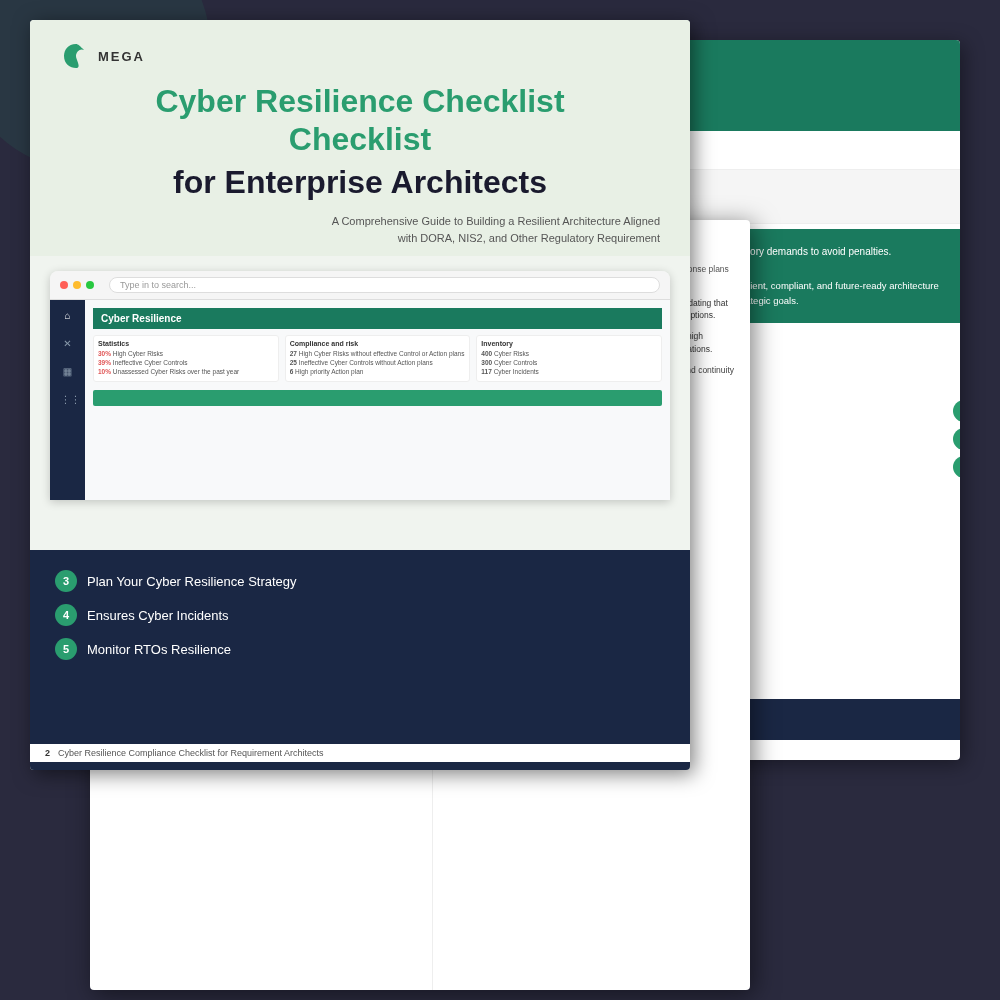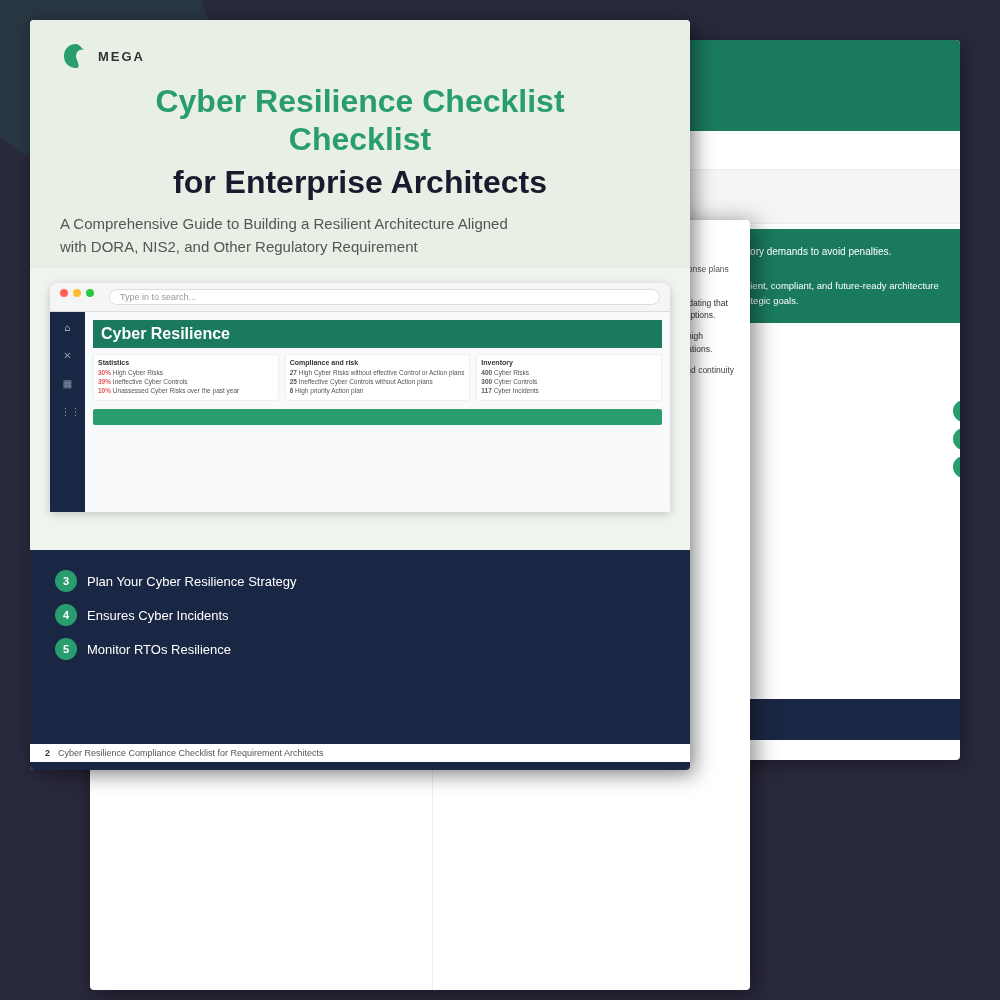--- a/index.html
+++ b/index.html
@@ -70,23 +70,23 @@
     .front-title-dark {
       font-size: 32px;
       font-weight: 900;
       color: #1a1a2e;
       line-height: 1.2;
       text-align: center;
       margin-top: 4px;
     }
 
     .front-subtitle {
-      font-size: 15px;
+      font-size: 11px;
       color: #555;
-      text-align: left;
+      text-align: right;
       margin-top: 12px;
       line-height: 1.5;
     }
 
     .bg-circle-1 {
       position: absolute;
       width: 200px;
       height: 200px;
       border-radius: 50%;
       background: rgba(100,180,140,0.2);
@@ -109,21 +109,21 @@
       margin: 15px 20px 0 20px;
       border-radius: 8px 8px 0 0;
       overflow: hidden;
       box-shadow: 0 2px 10px rgba(0,0,0,0.2);
     }
 
     .browser-bar {
       background: #f5f5f5;
       padding: 6px 10px;
       display: flex;
-      align-items: flex-start;
+      align-items: center;
       gap: 5px;
       border-bottom: 1px solid #ddd;
     }
 
     .browser-dot {
       width: 8px;
       height: 8px;
       border-radius: 50%;
     }
 
@@ -170,21 +170,21 @@
       color: white;
     }
 
     .browser-main {
       flex: 1;
       padding: 8px;
       background: #f8f9fa;
     }
 
     .cyber-res-title {
-      font-size: 16px;
+      font-size: 10px;
       font-weight: 700;
       color: white;
       background: #1a7a5e;
       padding: 5px 8px;
       margin-bottom: 6px;
     }
 
     .stats-row {
       display: flex;
       gap: 6px;

